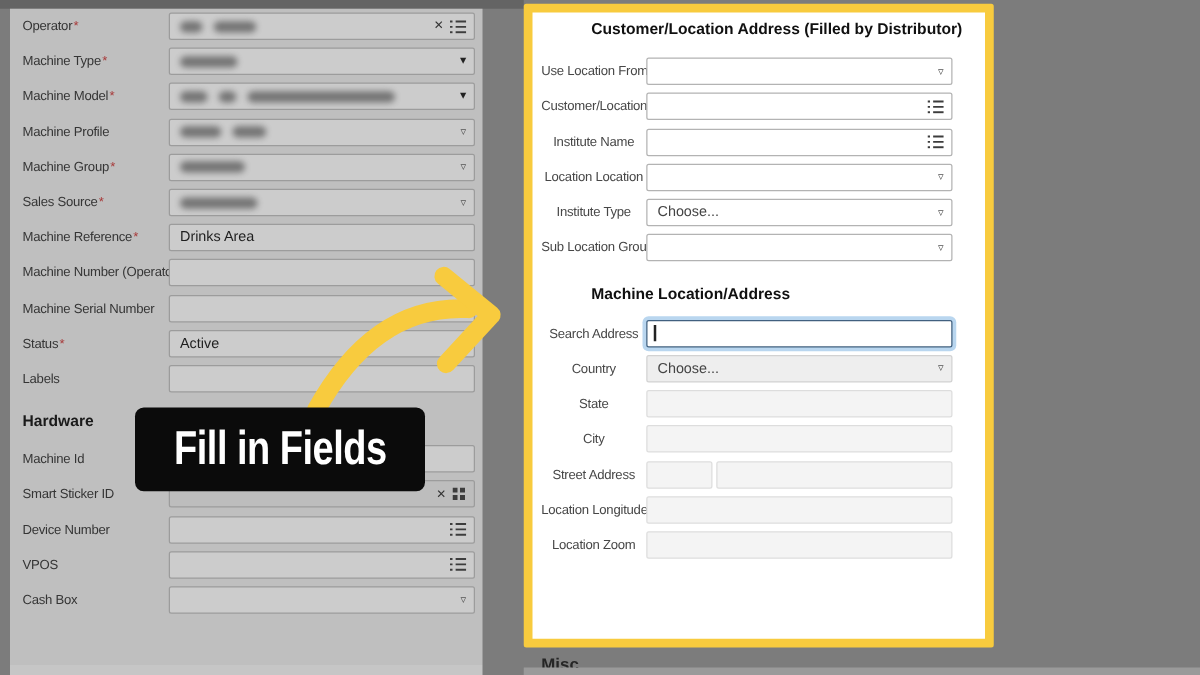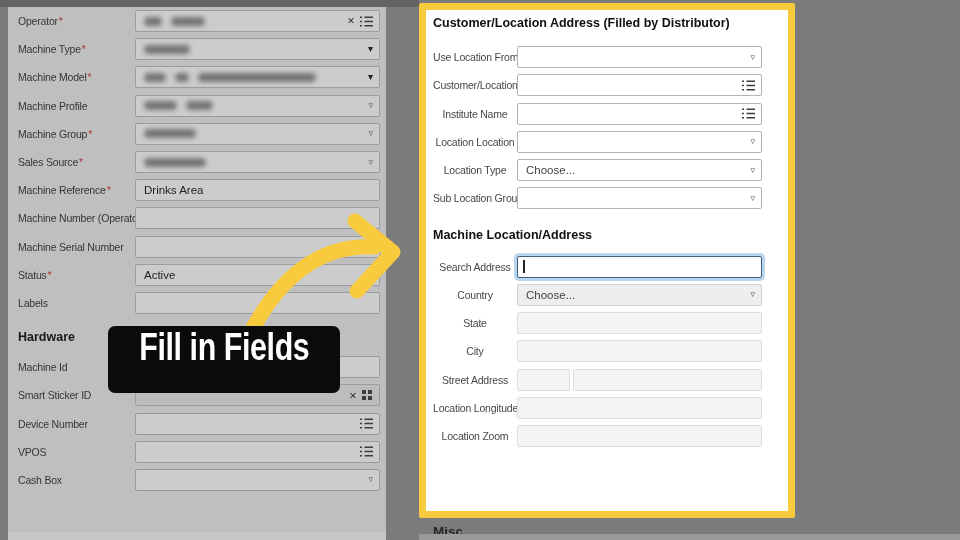--- a/index.html
+++ b/index.html
@@ -45,28 +45,28 @@
   .s-split{background:none;border:none;padding-left:0;gap:3px;}
   .s-split .sub{height:22px;box-sizing:border-box;background:#f4f4f4;border:1px solid #dddddd;border-radius:2px;}
   .cursor{width:1.5px;height:13px;background:#222;margin-left:-3px;}
   .blobs{display:flex;gap:9px;align-items:center;}
   .blob{height:9px;border-radius:5px;background:#5e5e5e;opacity:.8;filter:blur(2.5px);flex:none;}
   
   .right-card{
     position:absolute;left:419px;top:3px;width:376px;height:515px;box-sizing:border-box;
     background:#ffffff;border:7px solid #F8CB3E;border-radius:2px;overflow:hidden;
   }
-  .right-card .sec-title{font-weight:bold;font-size:12.5px;color:#101010;padding-left:7px;box-sizing:border-box;}
+  .right-card .sec-title{font-weight:bold;font-size:12.5px;color:#101010;padding-left:7px;box-sizing:border-box;margin-left:40px;}
   .right-card .sec-title.first{height:33px;padding-top:6px;}
   .right-card .sec-title.later{height:40px;padding-top:15px;}
   
   .arrow-svg{position:absolute;left:230px;top:203px;}
   .callout{
     position:absolute;left:108px;top:326px;width:232px;height:67px;background:#0b0b0b;border-radius:7px;
-    display:flex;align-items:flex-start;justify-content:center;
+    display:flex;align-items:center;justify-content:center;
   }
   .callout span{
     color:#ffffff;font-size:38px;font-weight:bold;white-space:nowrap;
     transform:scaleX(0.8);letter-spacing:-0.5px;
   }
   .misc-title{position:absolute;left:433px;top:524px;font-weight:bold;font-size:13.5px;color:#262626;}
   .bottom-strip-left{position:absolute;left:8px;top:532px;width:378px;height:8px;background:#c6c6c6;}
   .bottom-strip-right{position:absolute;left:419px;top:534px;width:541px;height:6px;background:#9a9a9a;}
 </style>
 </head>
@@ -278,21 +278,21 @@
     </div>
     <div class="row">
       <span class="lbl">Location Location</span>
       <div class="input s-white">
         <span class="icgrp">
           <span class="ic ic-caret-icon">▿</span>
         </span>
       </div>
     </div>
     <div class="row">
-      <span class="lbl">Location Type</span>
+      <span class="lbl">Institute Type</span>
       <div class="input s-white">
         <span class="val">Choose...</span>
         <span class="icgrp">
           <span class="ic ic-caret-icon">▿</span>
         </span>
       </div>
     </div>
     <div class="row">
       <span class="lbl">Sub Location Group</span>
       <div class="input s-white">

